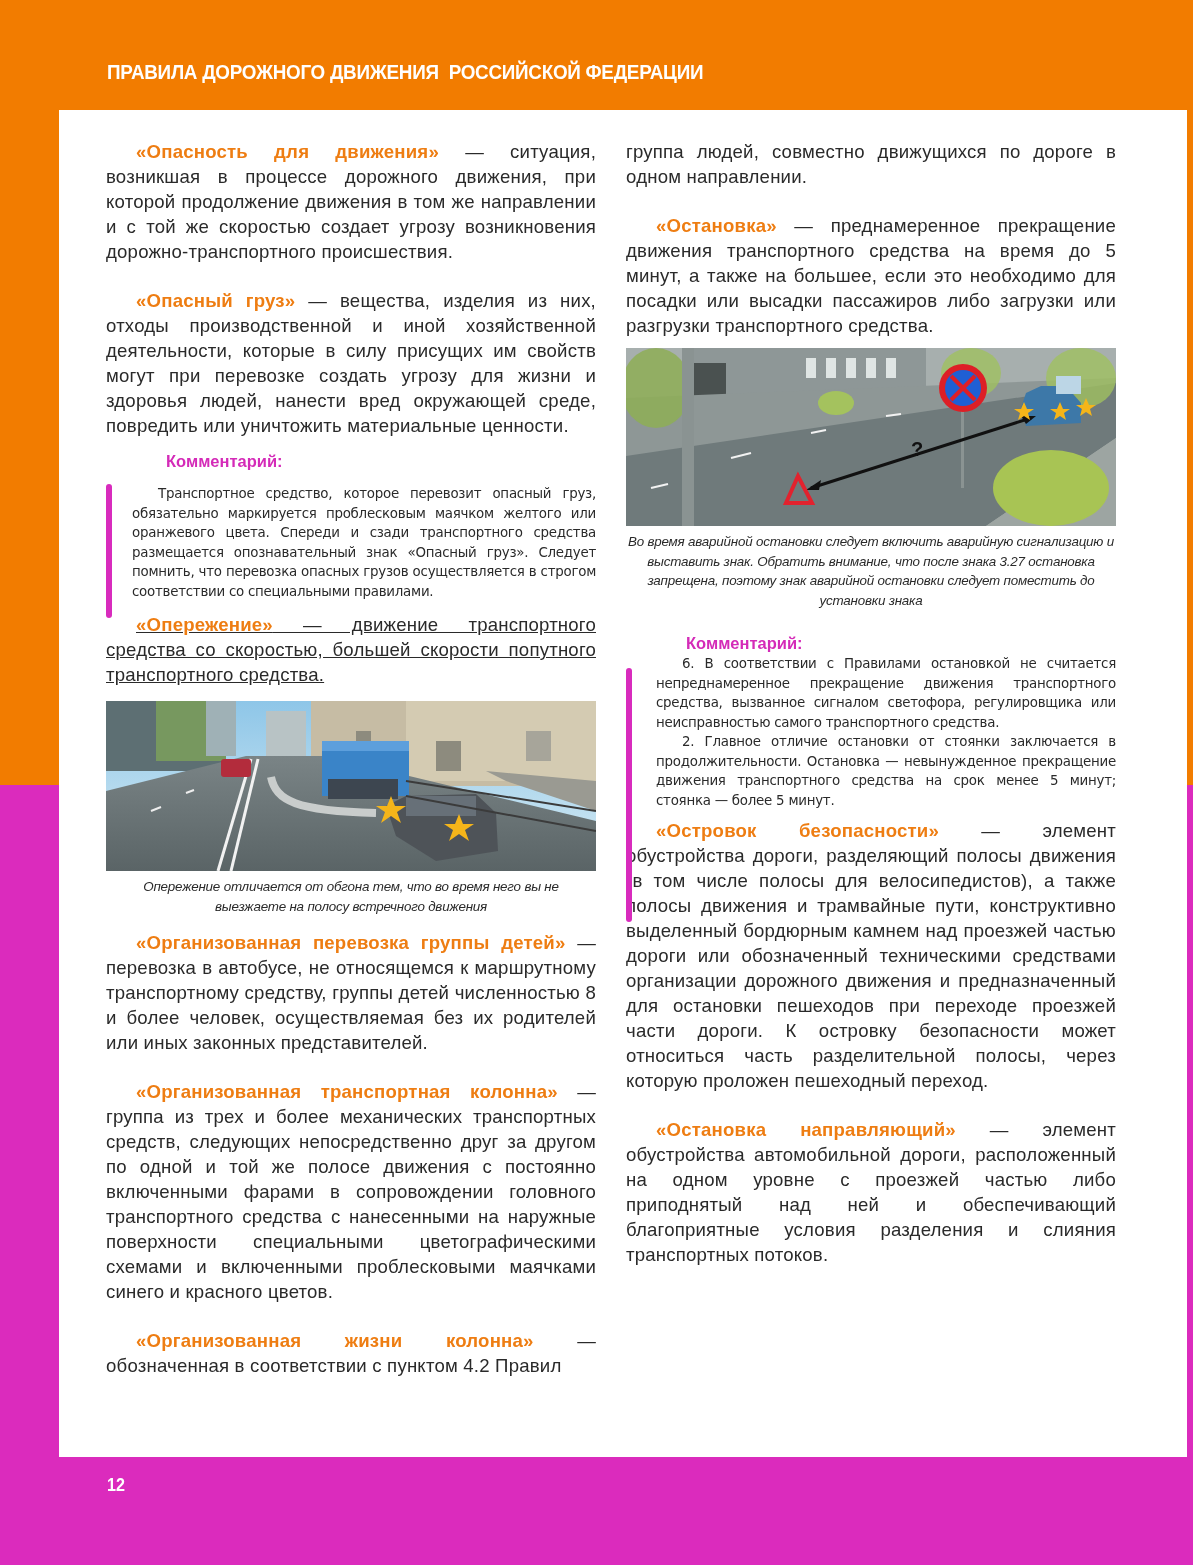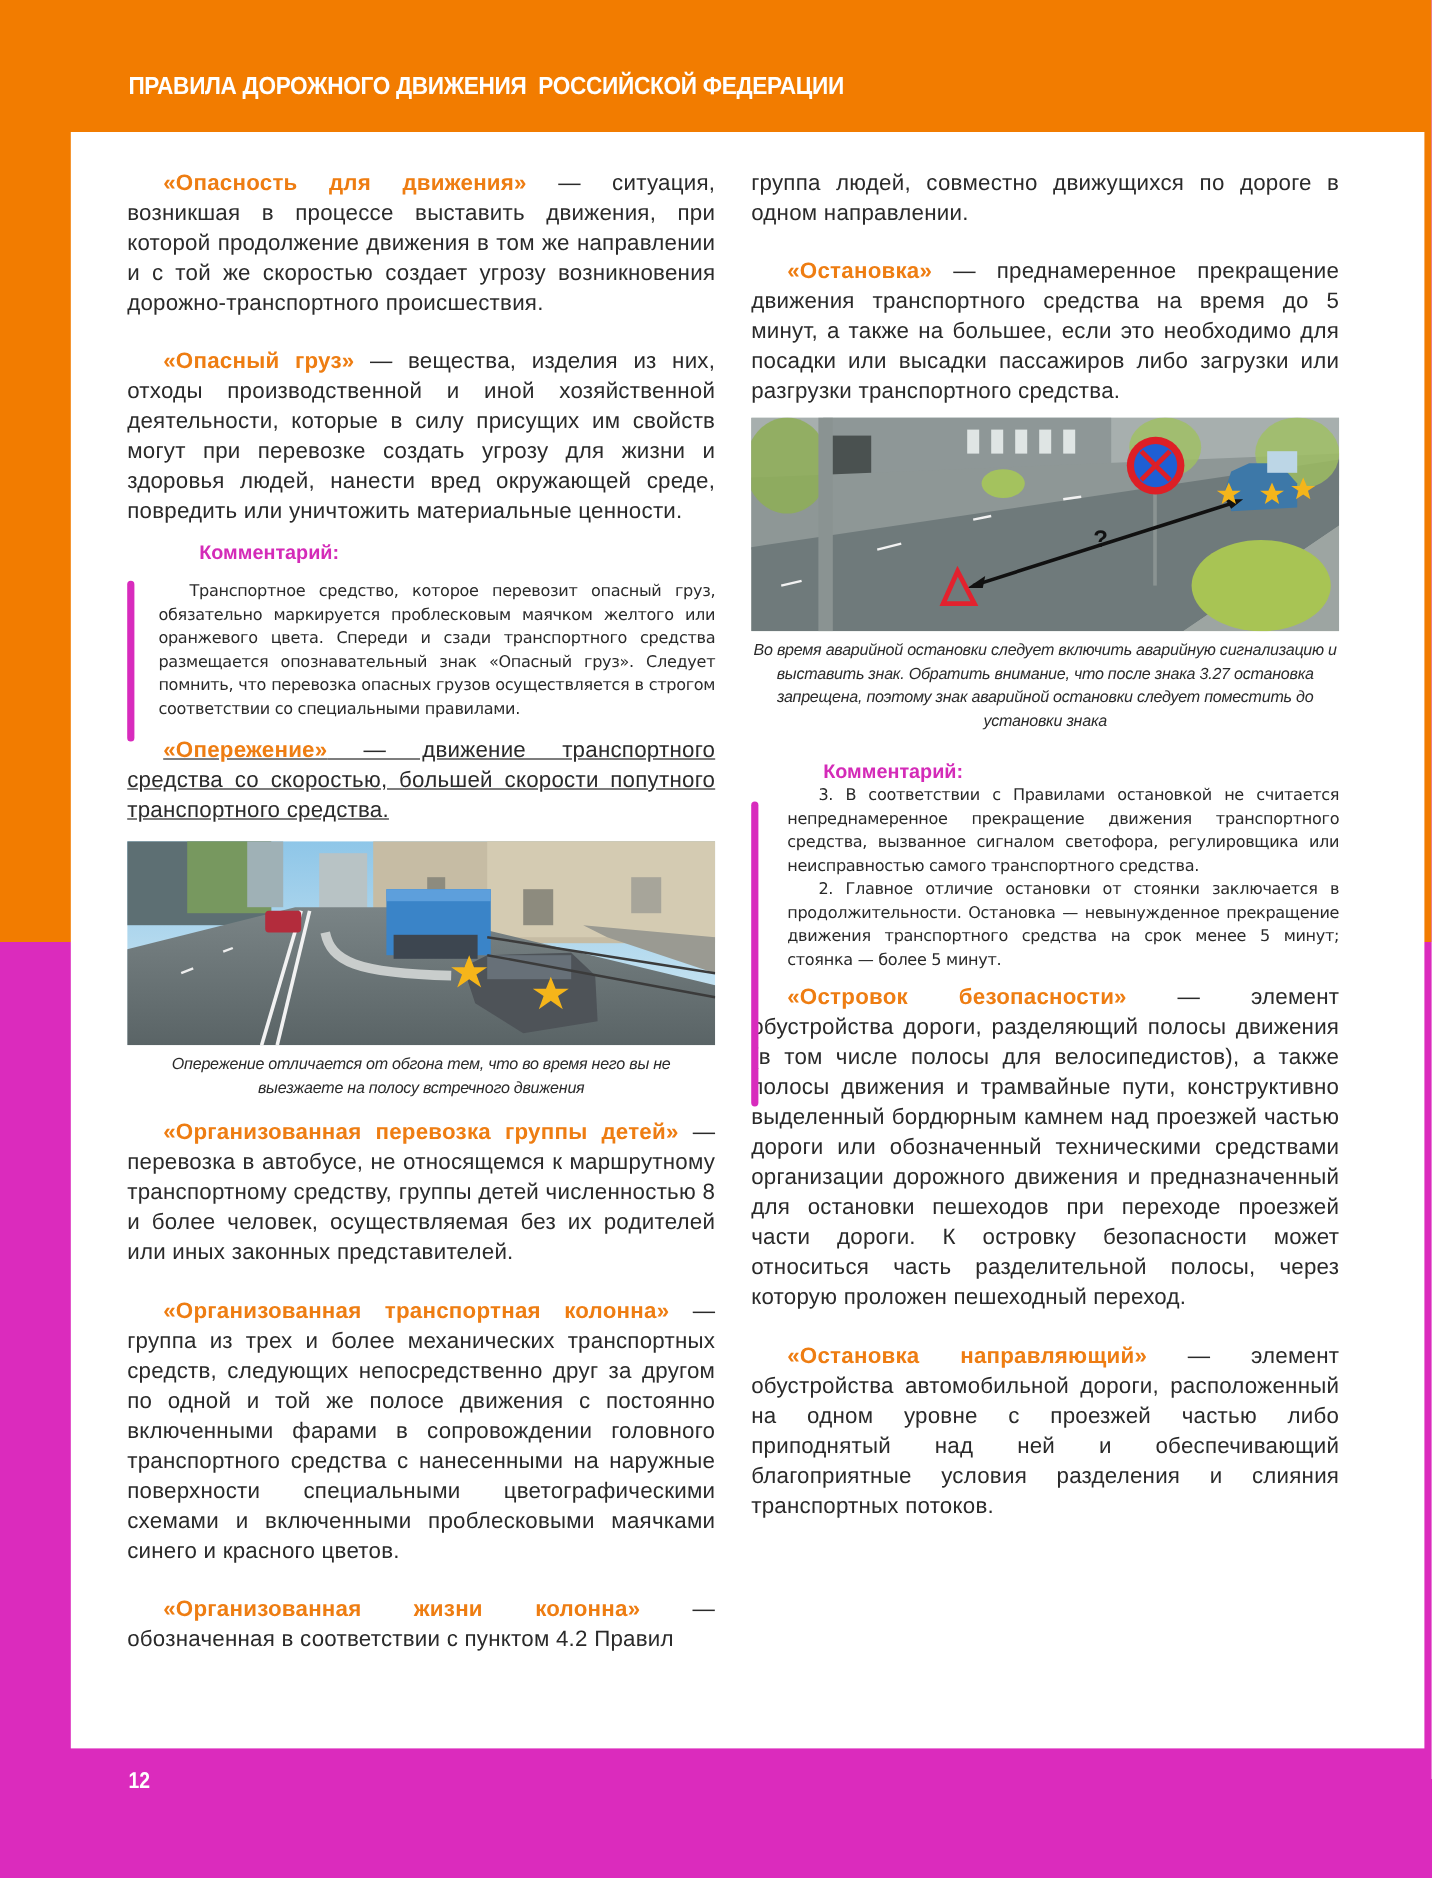--- a/index.html
+++ b/index.html
@@ -49,21 +49,21 @@
   }
 </style>
 </head>
 <body>
 
 <div class="bg-orange"></div>
 <div class="header-title">ПРАВИЛА ДОРОЖНОГО ДВИЖЕНИЯ  РОССИЙСКОЙ ФЕДЕРАЦИИ</div>
 <div class="panel"></div>
 
 <div class="col col-left">
-  <p class="def"><span class="term">«Опасность для движения»</span><span> — ситуация, возникшая в процессе выставить движения, при которой продолжение движения в том же направлении и с той же скоростью создает угрозу возникновения дорожно-транспортного происшествия.</span></p>
+  <p class="def"><span class="term">«Опасность для движения»</span><span> — ситуация, возникшая в процессе дорожного движения, при которой продолжение движения в том же направлении и с той же скоростью создает угрозу возникновения дорожно-транспортного происшествия.</span></p>
   <div class="gap"></div>
   <p class="def"><span class="term">«Опасный груз»</span><span> — вещества, изделия из них, отходы производственной и иной хозяйственной деятельности, которые в силу присущих им свойств могут при перевозке создать угрозу для жизни и здоровья людей, нанести вред окружающей среде, повредить или уничтожить материальные ценности.</span></p>
 
   <div class="comment-block" style="margin-top:12px;">
     <div class="comment-title">Комментарий:</div>
     <div class="comment-bar" style="top:34px; height:134px;"></div>
     <div class="comment-text" style="margin-left:26px;margin-top:12px;">
       <p>Транспортное средство, которое перевозит опасный груз, обязательно маркируется проблесковым маячком желтого или оранжевого цвета. Спереди и сзади транспортного средства размещается опознавательный знак «Опасный груз». Следует помнить, что перевозка опасных грузов осуществляется в строгом соответствии со специальными правилами.</p>
     </div>
   </div>
@@ -166,21 +166,21 @@
       <polygon points="434,54 437,61 444,61 438,65 440,72 434,68 428,72 430,65 424,61 431,61" fill="#f5b51a"></polygon>
       <polygon points="460,50 463,57 470,57 464,61 466,68 460,64 454,68 456,61 450,57 457,57" fill="#f5b51a"></polygon>
     </svg>
     <div class="caption">Во время аварийной остановки следует включить аварийную сигнализацию и выставить знак. Обратить внимание, что после знака 3.27 остановка запрещена, поэтому знак аварийной остановки следует поместить до установки знака</div>
   </div>
 
   <div class="comment-block" style="margin-top:22px;">
     <div class="comment-title">Комментарий:</div>
     <div class="comment-bar" style="top:36px; height:254px;"></div>
     <div class="comment-text" style="margin-left:30px;">
-      <p>3. В соответствии с Правилами остановкой не считается непреднамеренное прекращение движения транспортного средства, вызванное сигналом светофора, регулировщика или неисправностью самого транспортного средства.</p>
+      <p>6. В соответствии с Правилами остановкой не считается непреднамеренное прекращение движения транспортного средства, вызванное сигналом светофора, регулировщика или неисправностью самого транспортного средства.</p>
       <p>2. Главное отличие остановки от стоянки заключается в продолжительности. Остановка — невынужденное прекращение движения транспортного средства на срок менее 5 минут; стоянка — более 5 минут.</p>
     </div>
   </div>
 
   <p class="def" style="margin-top:8px;"><span class="term">«Островок безопасности»</span><span> — элемент обустройства дороги, разделяющий полосы движения (в том числе полосы для велосипедистов), а также полосы движения и трамвайные пути, конструктивно выделенный бордюрным камнем над проезжей частью дороги или обозначенный техническими средствами организации дорожного движения и предназначенный для остановки пешеходов при переходе проезжей части дороги. К островку безопасности может относиться часть разделительной полосы, через которую проложен пешеходный переход.</span></p>
   <div class="gap"></div>
   <p class="def"><span class="term">«Остановка направляющий»</span><span> — элемент обустройства автомобильной дороги, расположенный на одном уровне с проезжей частью либо приподнятый над ней и обеспечивающий благоприятные условия разделения и слияния транспортных потоков.</span></p>
 </div>
 
 <div class="page-number">12</div>

